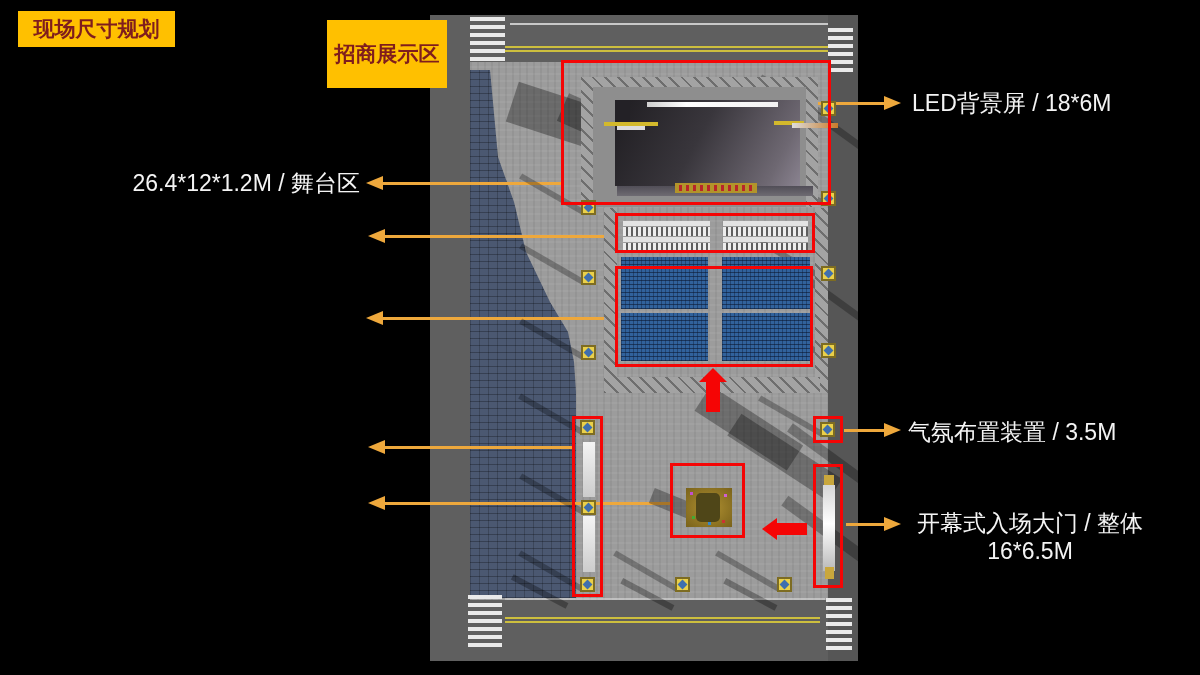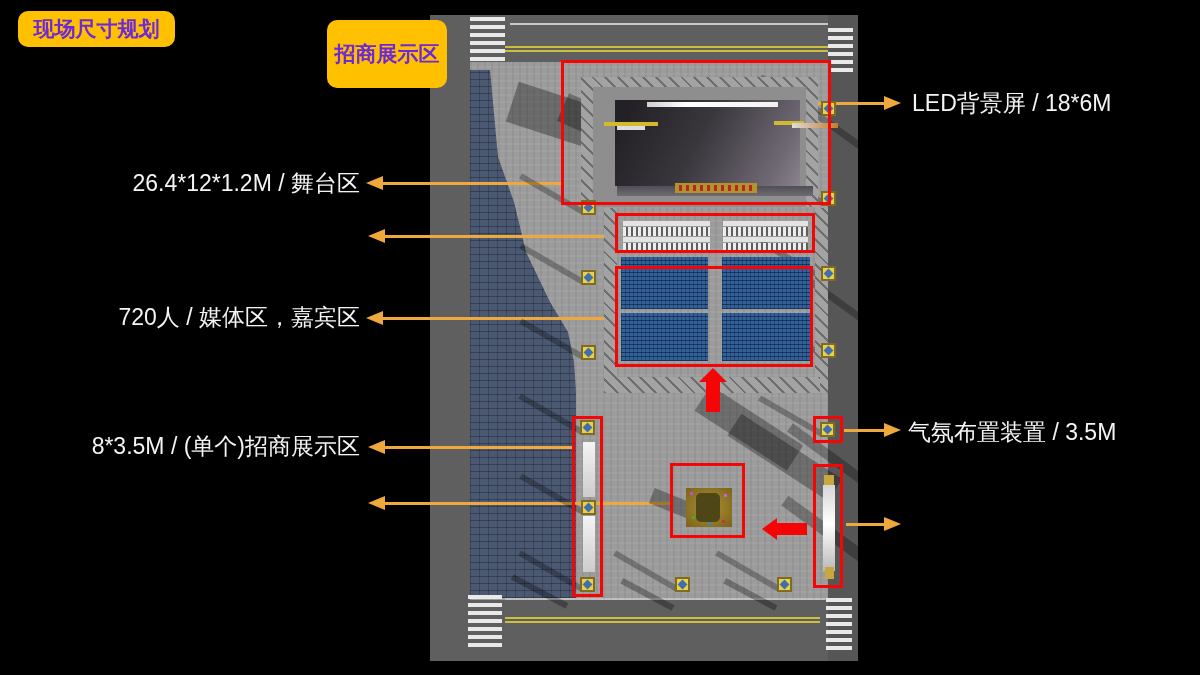--- a/index.html
+++ b/index.html
@@ -1,20 +1,20 @@
 <!DOCTYPE html>
 <html><head>
 <meta charset="utf-8">
 <style>
   html,body{margin:0;padding:0;background:#000;}
   #slide{position:relative;width:1200px;height:675px;background:#000;overflow:hidden;
          font-family:"Liberation Sans",sans-serif;}
   .abs{position:absolute;}
-  .badge{background:#FFC000;color:#6d28d9;font-weight:bold;display:flex;
-         align-items:center;justify-content:center;border-radius:10px;}
+  .badge{background:#FFC000;color:#7f1d1d;font-weight:bold;display:flex;
+         align-items:center;justify-content:center;}
   .lab{color:#f4f4f4;font-size:23px;white-space:nowrap;line-height:28px;}
   .lab-r{text-align:right;}
   .cline{height:3px;background:#EEA83C;}
   .ahl{width:0;height:0;border-top:7px solid transparent;border-bottom:7px solid transparent;
        border-right:17px solid #EEA83C;}
   .ahr{width:0;height:0;border-top:7px solid transparent;border-bottom:7px solid transparent;
        border-left:17px solid #EEA83C;}
   .redbox{border:3px solid #F50505;box-sizing:border-box;}
   
   .road{background:#5F5F5F;}
@@ -220,34 +220,36 @@
       </div>
   </div>
 
   <div class="abs lab lab-r" style="right:840px;top:169px;">26.4*12*1.2M / 舞台区</div>
   <div class="abs ahl" style="left:366px;top:176px;"></div>
   <div class="abs cline" style="left:383px;top:182px;width:178px;"></div>
 
   <div class="abs ahl" style="left:368px;top:229px;"></div>
   <div class="abs cline" style="left:385px;top:235px;width:230px;"></div>
 
-  <div class="abs lab lab-r" style="right:840px;top:303px;">720人 / 媒体区，嘉宾区</div>
   <div class="abs ahl" style="left:366px;top:311px;"></div>
   <div class="abs cline" style="left:383px;top:317px;width:232px;"></div>
 
-  <div class="abs lab lab-r" style="right:840px;top:432px;">8*3.5M / (单个)招商展示区</div>
   <div class="abs ahl" style="left:368px;top:440px;"></div>
   <div class="abs cline" style="left:385px;top:446px;width:187px;"></div>
 
   <div class="abs ahl" style="left:368px;top:496px;"></div>
   <div class="abs cline" style="left:385px;top:502px;width:285px;"></div>
 
   <div class="abs cline" style="left:778px;top:102px;width:107px;"></div>
   <div class="abs ahr" style="left:884px;top:96px;"></div>
   <div class="abs lab" style="left:912px;top:89px;">LED背景屏 / 18*6M</div>
 
   <div class="abs cline" style="left:844px;top:429px;width:41px;"></div>
   <div class="abs ahr" style="left:884px;top:423px;"></div>
   <div class="abs lab" style="left:908px;top:418px;">气氛布置装置 / 3.5M</div>
 
   <div class="abs cline" style="left:846px;top:523px;width:39px;"></div>
   <div class="abs ahr" style="left:884px;top:517px;"></div>
+  <div class="abs lab" style="left:905px;top:509px;width:250px;text-align:center;">
+    <div>开幕式入场大门 / 整体</div>
+    <div>16*6.5M</div>
+  </div>
 </div>
 
 </body></html>

